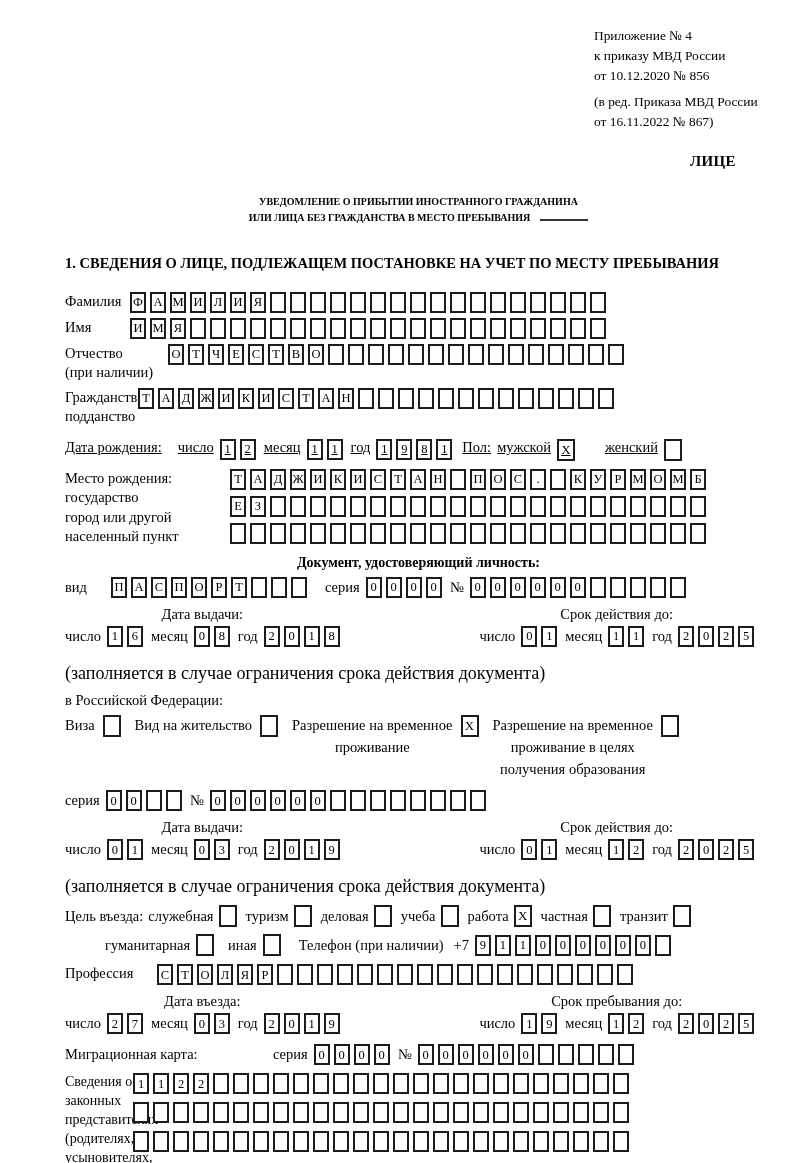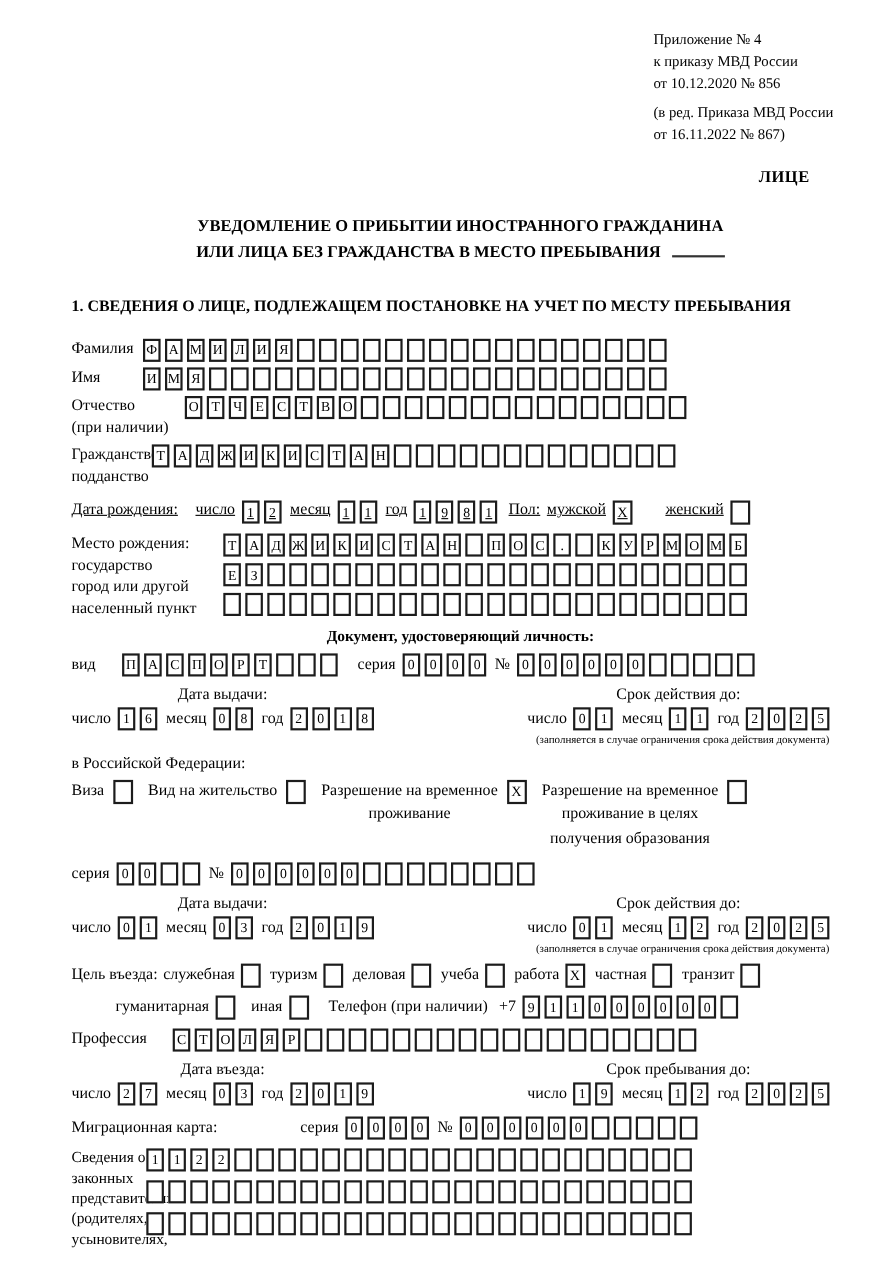--- a/index.html
+++ b/index.html
@@ -4,21 +4,21 @@
 <style>
   * { box-sizing: border-box; }
   body { margin:0; background:#ffffff; color:#000;
          font-family:"Liberation Serif","DejaVu Serif",serif; font-size:14.5px; }
   .page { width:800px; height:1163px; padding:26px 28px 16px 65px; position:relative; overflow:hidden; background:#fff; }
 
   
   .hdr { margin-left:auto; width:178px; font-size:13.4px; line-height:1.5; }
   .hdr .g { margin-top:6px; }
   .forma { text-align:right; padding-right:36px; font-weight:bold; font-size:15px; margin-top:20px; letter-spacing:.4px; }
-  .title { text-align:center; font-weight:bold; font-size:15px; margin-top:24px; line-height:1.65; }
+  .title { text-align:center; font-weight:bold; font-size:10px; margin-top:24px; line-height:1.65; }
   .blank { display:inline-block; width:48px; border-bottom:2px solid #333; margin-left:10px; vertical-align:baseline; }
   .sect { font-weight:bold; font-size:14.5px; margin-top:28px; margin-bottom:20px; }
 
   
   .cells { display:inline-flex; gap:4px; flex:none; }
   .cell { width:16px; height:21px; border:2px solid #1c1c1c; display:inline-flex; align-items:center;
           justify-content:center; font-size:12.5px; flex:none; background:#fff; line-height:1; }
   .cb { width:18px; height:22px; border:2px solid #1c1c1c; display:inline-flex; align-items:center;
         justify-content:center; font-size:13px; flex:none; margin-top:0; }
   .colrows { display:flex; flex-direction:column; gap:6px; }
@@ -32,21 +32,21 @@
   .mr { margin-right:8px; } .ml { margin-left:10px; }
 
   .dochead { text-align:center; font-weight:bold; margin:8px 0 6px 0; font-size:14px; }
 
   .daterow { display:flex; margin-top:8px; }
   .dgroup { display:flex; flex-direction:column; }
   .dg2 { margin-left:auto; margin-right:18px; }
   .dghead { text-align:center; margin-bottom:3px; }
   .dgrow { display:flex; align-items:center; }
   .dgrow .slbl { margin-top:0; }
-  .note { text-align:right; padding-right:18px; font-size:10px; margin:3px 0 8px 0; }
+  .note { text-align:left; padding-right:18px; font-size:18px; margin:16px 0 8px 0; }
 
   .types { margin-top:6px; align-items:flex-start; }
   .tmulti { text-align:center; line-height:1.5; flex:none; }
   .types .cb { margin-left:8px; margin-right:14px; }
 
   .purp { margin-top:6px; align-items:center; }
   .purp span.plbl { margin-right:5px; }
   .purp .cb { margin-right:9px; }
   .p2 { padding-left:40px; align-items:center; margin-top:7px; }
   .prefix { margin:0 6px 0 10px; }
@@ -218,21 +218,21 @@
         <span class="cell">8</span>
         <span class="cell">1</span>
       </span>
     <span class="slbl ml" style="margin-top:0;">Пол:</span>
     <span class="slbl" style="margin-top:0;">мужской</span>
     <span class="cb">X</span>
     <span class="slbl ml" style="margin-top:0; margin-left:30px;">женский</span>
     <span class="cb"></span>
   </div>
 
-  <div class="frow" style="margin-top:8px;">
+  <div class="frow" style="margin-top:8px;gap:27px;">
     <div class="flabel bpl">
       <div>Место рождения:</div>
       <div>государство</div>
       <div>город или другой</div>
       <div>населенный пункт</div>
     </div>
     <div class="colrows">
       <span class="cells">
           <span class="cell">Т</span>
           <span class="cell">А</span>

